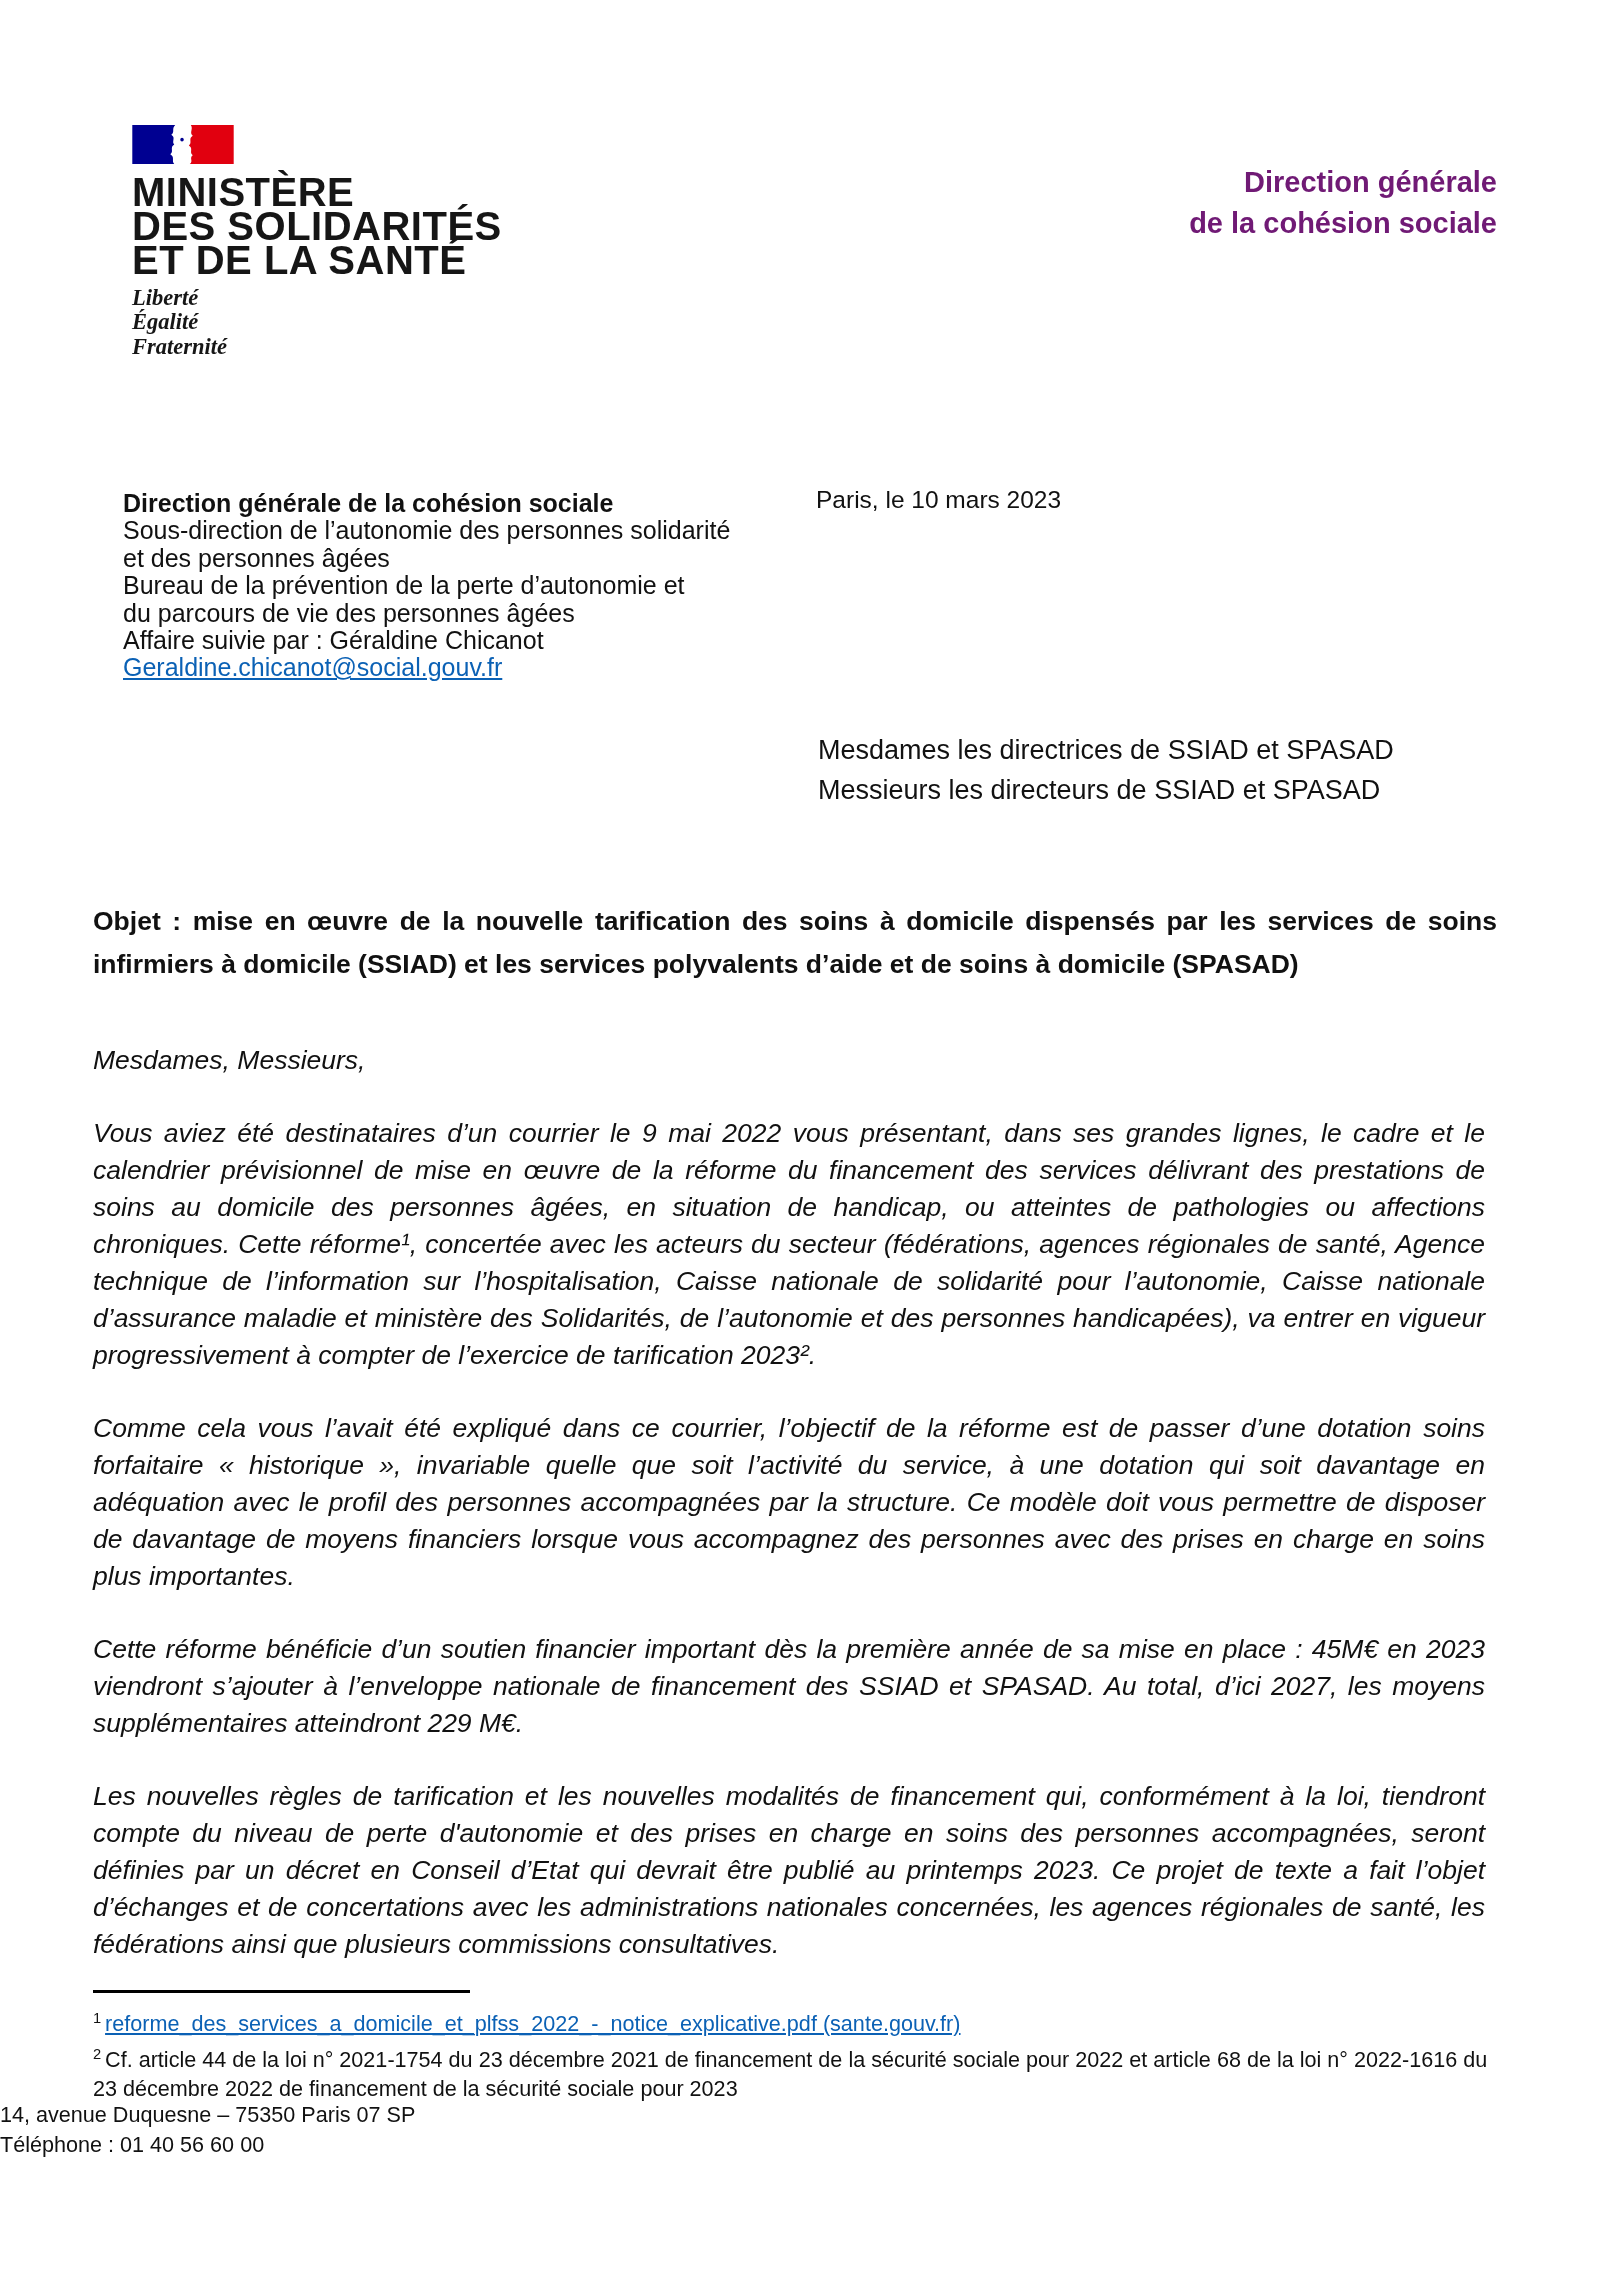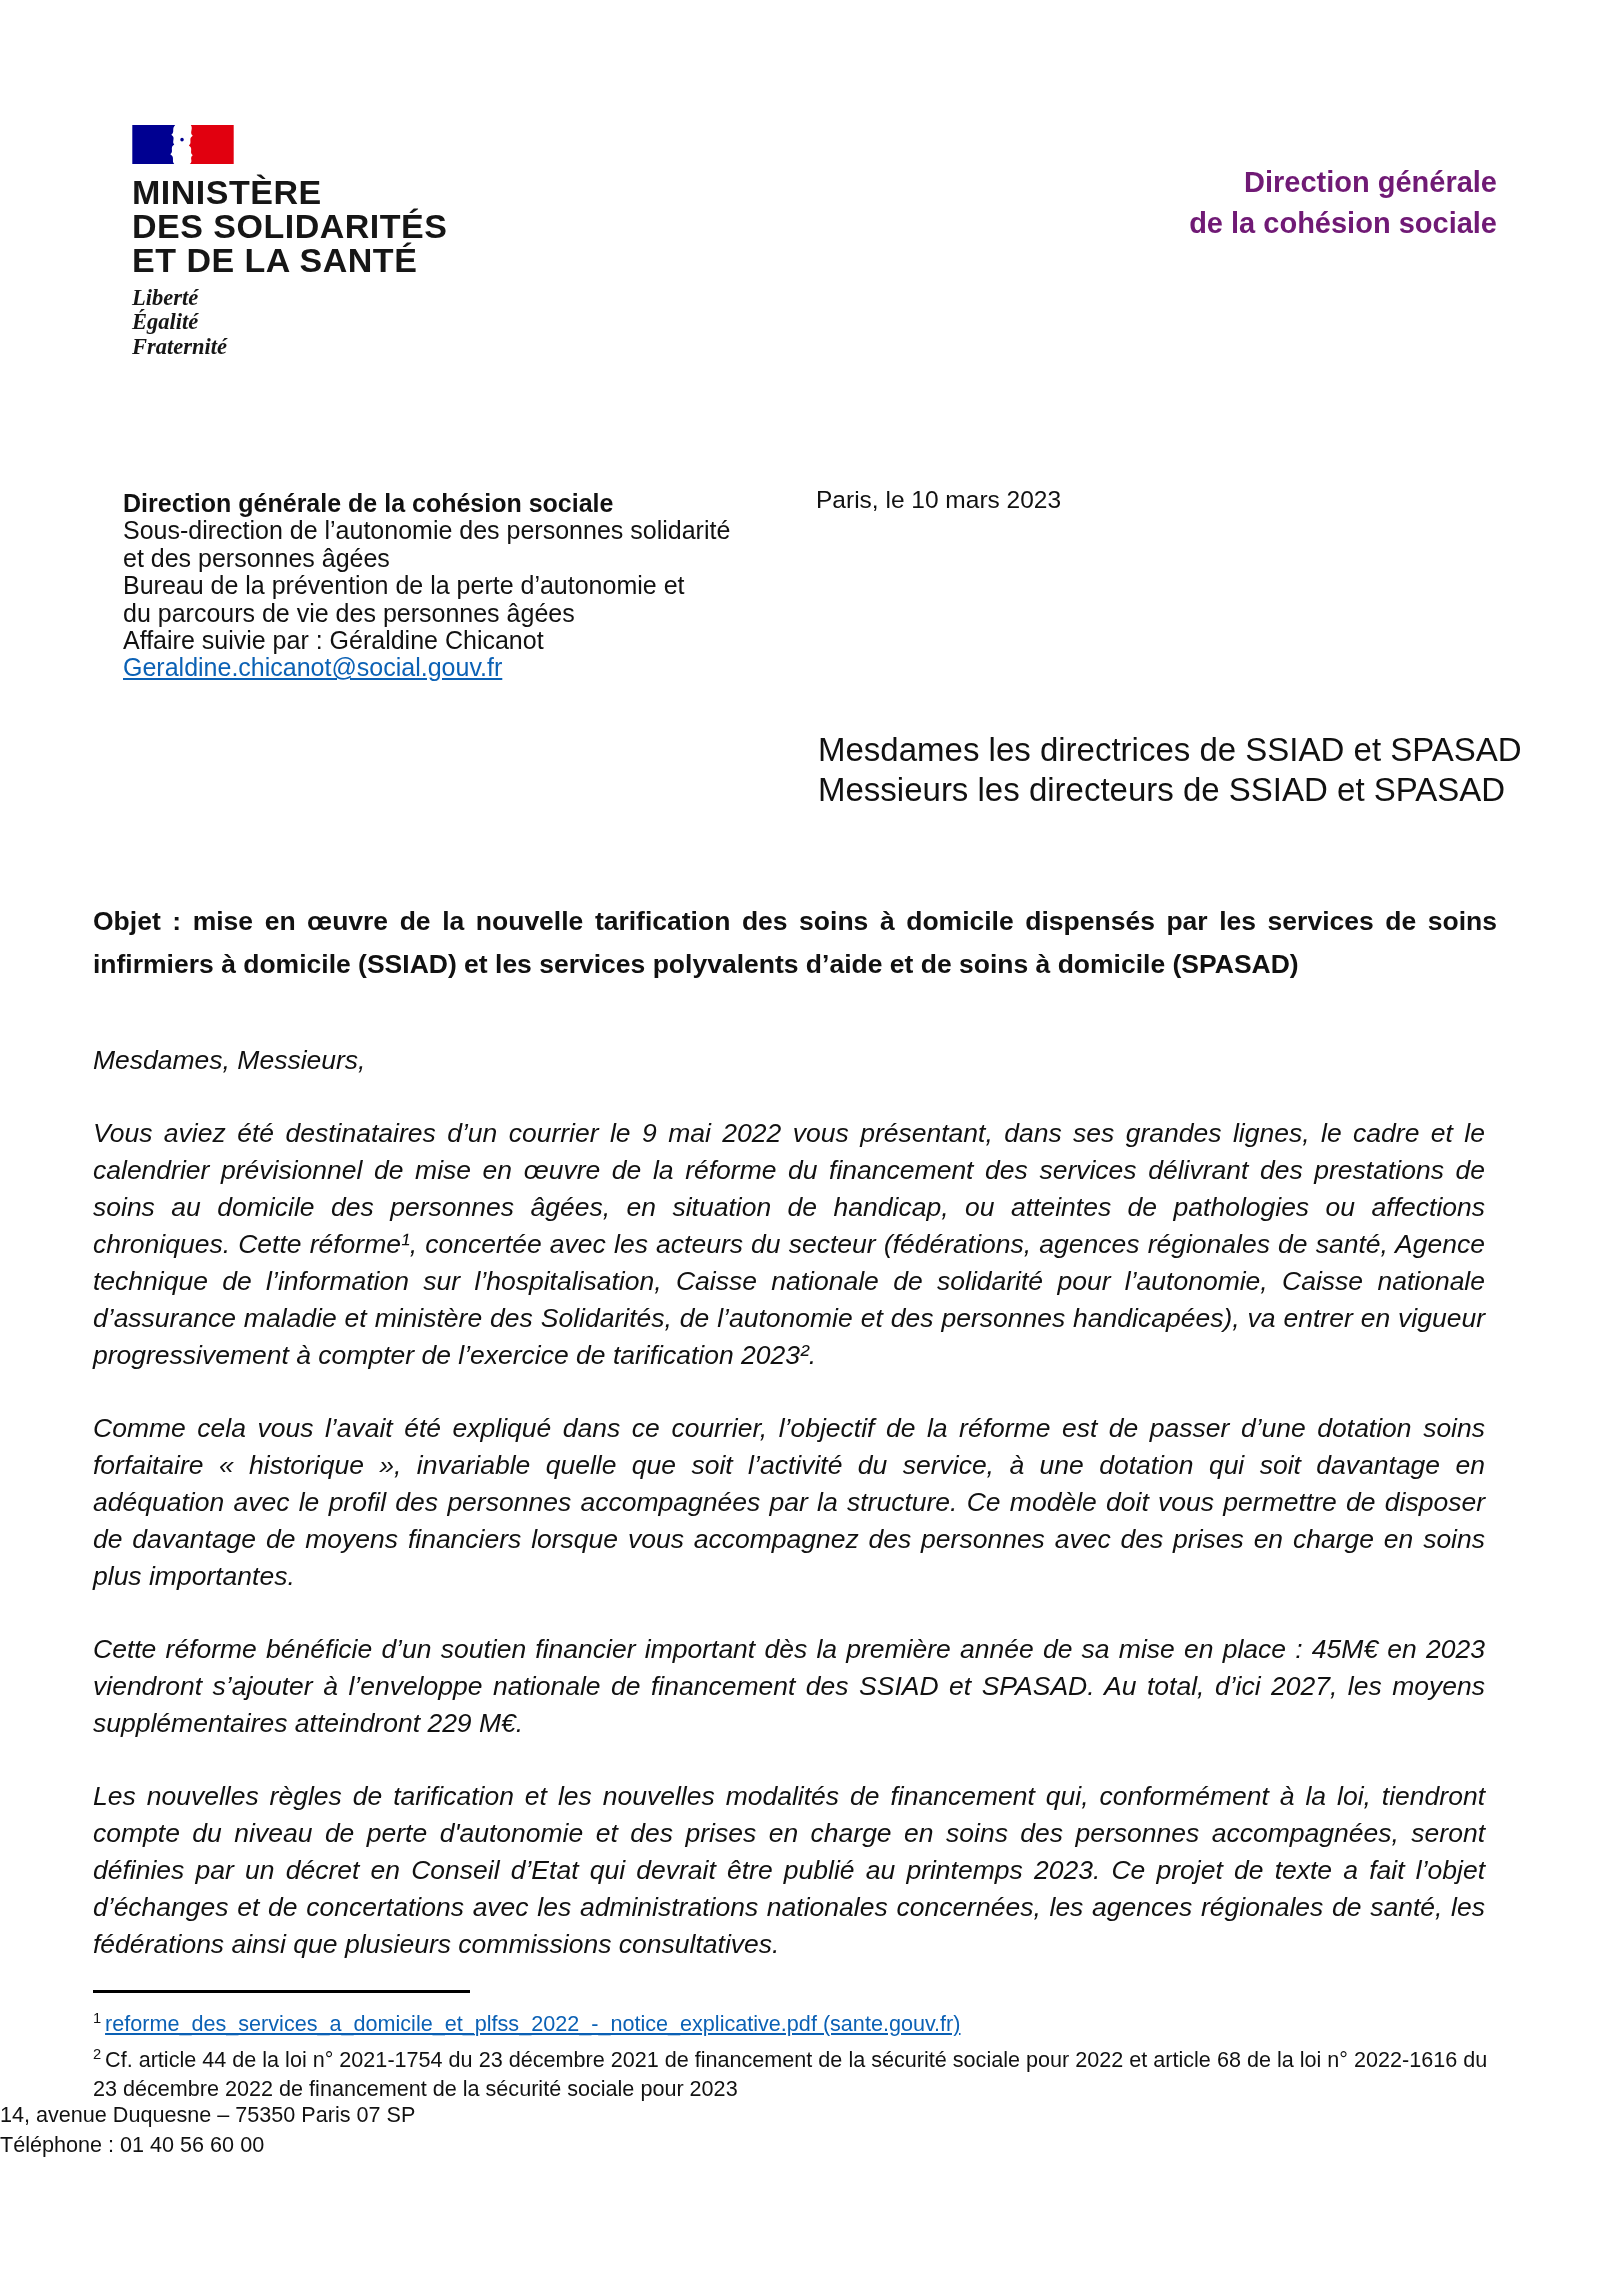--- a/index.html
+++ b/index.html
@@ -12,21 +12,21 @@
     color: #111111;
     overflow: hidden;
   }
 
   
   .logo-block { position: absolute; left: 132px; top: 125px; }
   .flag { display: block; }
   .ministry-name {
     margin-top: 10.8px;
     font-weight: bold;
-    font-size: 34px;
+    font-size: 40px;
     line-height: 34px;
     letter-spacing: 0.5px;
     color: #161616;
     white-space: nowrap;
   }
   .motto {
     margin-top: 8.8px;
     font-family: "Liberation Serif", serif;
     font-style: italic;
     font-weight: bold;
@@ -63,21 +63,21 @@
     text-decoration: underline;
     cursor: pointer;
   }
 
   
   .date { position: absolute; left: 816px; top: 486px; font-size: 24.5px; }
   .recipients {
     position: absolute;
     left: 818px;
     top: 730px;
-    font-size: 33px;
+    font-size: 27px;
     line-height: 40px;
     white-space: nowrap;
   }
 
   
   .objet {
     position: absolute;
     left: 93px;
     top: 900px;
     width: 1404px;

